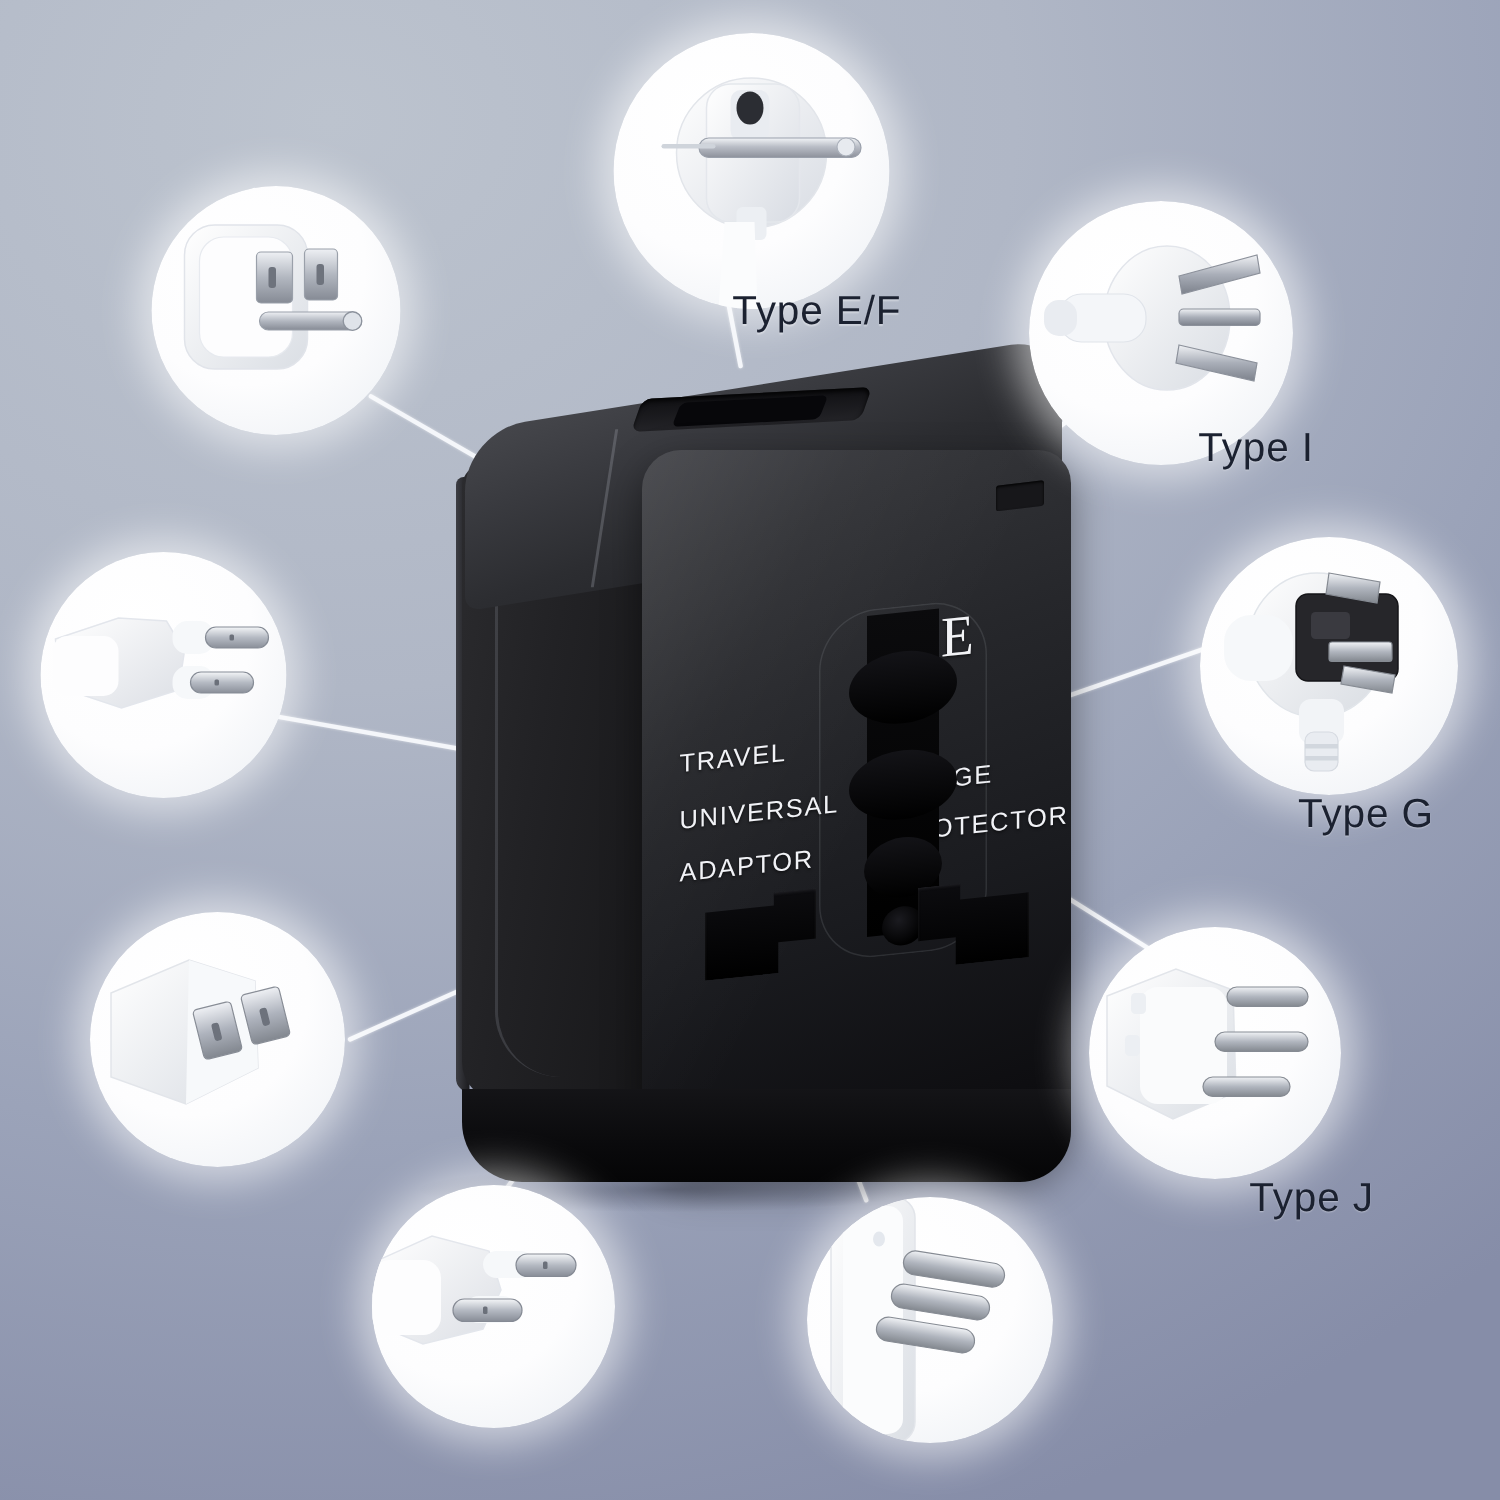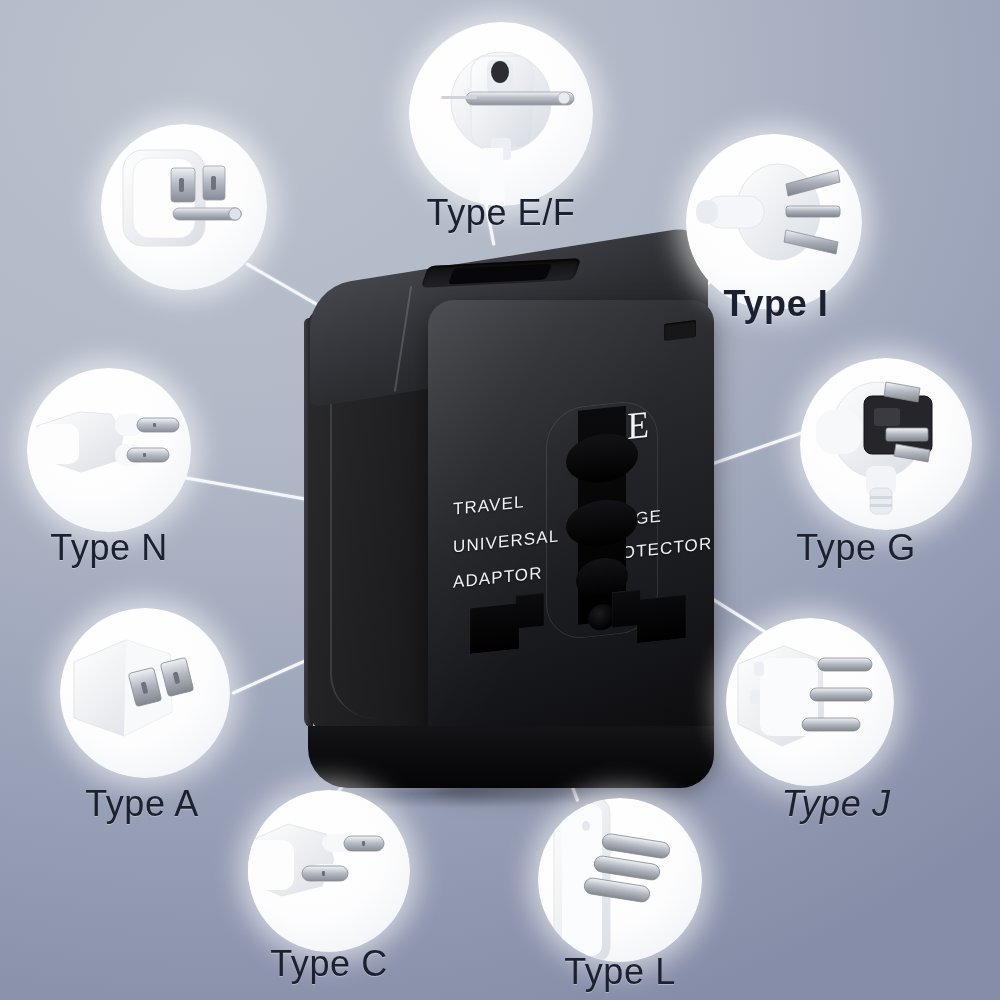--- a/index.html
+++ b/index.html
@@ -23,22 +23,22 @@
   }
   
   .bubble{
     position:absolute;border-radius:50%;
     background:radial-gradient(circle at 38% 32%, #ffffff 0%, #fdfdfe 52%, #f3f5f8 78%, #e8ebf1 100%);
     box-shadow:0 0 26px 10px rgba(255,255,255,.55);
     overflow:hidden;
   }
   .bubble .art{position:absolute;inset:0;}
   .cap{
-    position:absolute;text-align:center;
-    color:#1b2130;font-size:36px;letter-spacing:.6px;
+    position:absolute;text-align:right;
+    color:#1b2130;font-size:27px;letter-spacing:.6px;
     white-space:nowrap;
     text-shadow:0 1px 1px rgba(255,255,255,.35);
   }
   
   #adapter{position:absolute;left:300px;top:248px;width:420px;height:560px;}
   .ad-left{
     position:absolute;left:8px;top:62px;width:132px;height:424px;
     background:linear-gradient(100deg,#2b2b2e 0%,#222225 40%,#171719 100%);
     border-radius:14px 4px 4px 26px;
   }
@@ -261,21 +261,21 @@
         </linearGradient>
       </defs>
       <ellipse cx="92" cy="78" rx="42" ry="48" fill="url(#wI)" stroke="#e2e5eb"></ellipse>
       <rect x="20" y="62" width="58" height="32" rx="15" fill="#f4f6f9" stroke="#e0e4ea" stroke-width=".8"></rect>
       <rect x="10" y="66" width="22" height="24" rx="10" fill="#e9ecf1"></rect>
       <path d="M100 50 L152 36 L154 48 L102 62 Z" fill="url(#mI)" stroke="#8c919b" stroke-width=".8"></path>
       <path d="M100 96 L152 108 L150 120 L98 108 Z" fill="url(#mI)" stroke="#8c919b" stroke-width=".8"></path>
       <rect x="100" y="72" width="54" height="11" rx="3" fill="url(#mI)" stroke="#8c919b" stroke-width=".8"></rect>
     </svg>
   </div>
-  <div class="cap" style="left:676px;top:283px;width:200px;font-weight:bold;">Type I</div>
+  <div class="cap" style="left:676px;top:283px;width:200px;">Type I</div>
 
   <div class="bubble" style="left:27px;top:368px;width:164px;height:164px;">
     <svg class="art" viewBox="0 0 164 164">
       <defs>
         <linearGradient id="wN" x1="0" y1="0" x2="1" y2="1">
           <stop offset="0" stop-color="#ffffff"></stop>
             <stop offset="1" stop-color="#dcdfe5"></stop>
         </linearGradient>
         <linearGradient id="mN" x1="0" y1="0" x2="0" y2="1">
           <stop offset="0" stop-color="#f4f6f8"></stop>
@@ -286,21 +286,20 @@
       <path d="M10 58 L52 44 L84 46 L96 66 L92 92 L54 104 L12 90 Z" fill="url(#wN)" stroke="#e3e6ec"></path>
       <rect x="8" y="56" width="44" height="40" rx="10" fill="#fdfdfe"></rect>
       <rect x="88" y="46" width="28" height="22" rx="10" fill="#f6f8fa"></rect>
       <rect x="88" y="76" width="28" height="22" rx="10" fill="#f6f8fa"></rect>
       <rect x="110" y="50" width="42" height="14" rx="7" fill="url(#mN)" stroke="#868c96" stroke-width=".8"></rect>
       <rect x="100" y="80" width="42" height="14" rx="7" fill="url(#mN)" stroke="#868c96" stroke-width=".8"></rect>
       <rect x="126" y="55" width="3" height="4" rx="1" fill="#6b707a"></rect>
       <rect x="116" y="85" width="3" height="4" rx="1" fill="#6b707a"></rect>
     </svg>
   </div>
-  <div class="cap" style="left:9px;top:527px;width:200px;">Type N</div>
 
   <div class="bubble" style="left:800px;top:358px;width:172px;height:172px;">
     <svg class="art" viewBox="0 0 172 172">
       <defs>
         <linearGradient id="wG" x1="0" y1="0" x2="1" y2="1">
           <stop offset="0" stop-color="#ffffff"></stop>
             <stop offset="1" stop-color="#d8dce2"></stop>
         </linearGradient>
         <linearGradient id="mG" x1="0" y1="0" x2="0" y2="1">
           <stop offset="0" stop-color="#f2f4f7"></stop>
@@ -337,21 +336,20 @@
         </linearGradient>
       </defs>
       <path d="M14 54 L66 32 L110 46 L112 104 L64 128 L14 110 Z" fill="url(#wA)" stroke="#e2e5ea"></path>
       <path d="M66 32 L110 46 L112 104 L64 128 Z" fill="#f7f9fb"></path>
       <rect x="72" y="62" width="26" height="34" rx="3" fill="url(#mA)" stroke="#888d96" stroke-width=".8" transform="rotate(-14 85 79)"></rect>
       <rect x="104" y="52" width="26" height="34" rx="3" fill="url(#mA)" stroke="#888d96" stroke-width=".8" transform="rotate(-14 117 69)"></rect>
       <rect x="82" y="74" width="5" height="12" rx="2" fill="#6d727c" transform="rotate(-14 84 80)"></rect>
       <rect x="114" y="64" width="5" height="12" rx="2" fill="#6d727c" transform="rotate(-14 116 70)"></rect>
     </svg>
   </div>
-  <div class="cap" style="left:42px;top:783px;width:200px;">Type A</div>
 
   <div class="bubble" style="left:726px;top:618px;width:168px;height:168px;">
     <svg class="art" viewBox="0 0 168 168">
       <defs>
         <linearGradient id="wJ" x1="0" y1="0" x2="1" y2="1">
           <stop offset="0" stop-color="#ffffff"></stop>
             <stop offset="1" stop-color="#dadee4"></stop>
         </linearGradient>
         <linearGradient id="mJ" x1="0" y1="0" x2="0" y2="1">
           <stop offset="0" stop-color="#f0f2f5"></stop>
@@ -361,21 +359,21 @@
       </defs>
       <path d="M12 46 L58 28 L96 42 L98 110 L56 128 L12 106 Z" fill="url(#wJ)" stroke="#e2e5ea"></path>
       <rect x="34" y="40" width="58" height="78" rx="12" fill="#fafbfc"></rect>
       <rect x="92" y="40" width="54" height="13" rx="6.5" fill="url(#mJ)" stroke="#868b93" stroke-width=".8"></rect>
       <rect x="84" y="70" width="62" height="13" rx="6.5" fill="url(#mJ)" stroke="#868b93" stroke-width=".8"></rect>
       <rect x="76" y="100" width="58" height="13" rx="6.5" fill="url(#mJ)" stroke="#868b93" stroke-width=".8"></rect>
       <rect x="28" y="44" width="10" height="14" rx="3" fill="#eceff3"></rect>
       <rect x="24" y="72" width="10" height="14" rx="3" fill="#eceff3"></rect>
     </svg>
   </div>
-  <div class="cap" style="left:736px;top:783px;width:200px;font-style:italic;">Type J</div>
+  <div class="cap" style="left:716px;top:783px;width:200px;">Type J</div>
 
   <div class="bubble" style="left:248px;top:790px;width:162px;height:162px;">
     <svg class="art" viewBox="0 0 162 162">
       <defs>
         <linearGradient id="wC" x1="0" y1="0" x2="1" y2="1">
           <stop offset="0" stop-color="#ffffff"></stop>
             <stop offset="1" stop-color="#dcdfe5"></stop>
         </linearGradient>
         <linearGradient id="mC" x1="0" y1="0" x2="0" y2="1">
           <stop offset="0" stop-color="#f4f6f8"></stop>
@@ -386,21 +384,20 @@
       <path d="M0 52 L40 34 L78 44 L86 70 L74 96 L34 106 L0 92 Z" fill="url(#wC)" stroke="#e3e6ec"></path>
       <rect x="0" y="50" width="46" height="50" rx="12" fill="#fdfdfe"></rect>
       <rect x="74" y="44" width="34" height="18" rx="9" fill="#f6f8fa"></rect>
       <rect x="62" y="74" width="34" height="18" rx="9" fill="#f6f8fa"></rect>
       <rect x="96" y="46" width="40" height="15" rx="7.5" fill="url(#mC)" stroke="#858a94" stroke-width=".8"></rect>
       <rect x="54" y="76" width="46" height="15" rx="7.5" fill="url(#mC)" stroke="#858a94" stroke-width=".8"></rect>
       <rect x="114" y="51" width="3" height="5" rx="1" fill="#6b707a"></rect>
       <rect x="74" y="81" width="3" height="5" rx="1" fill="#6b707a"></rect>
     </svg>
   </div>
-  <div class="cap" style="left:229px;top:943px;width:200px;">Type C</div>
 
   <div class="bubble" style="left:538px;top:798px;width:164px;height:164px;">
     <svg class="art" viewBox="0 0 164 164">
       <defs>
         <linearGradient id="wL" x1="0" y1="0" x2="1" y2="1">
           <stop offset="0" stop-color="#ffffff"></stop>
             <stop offset="1" stop-color="#dadee4"></stop>
         </linearGradient>
         <linearGradient id="mL" x1="0" y1="0" x2="0" y2="1">
           <stop offset="0" stop-color="#f0f2f5"></stop>
@@ -409,15 +406,14 @@
         </linearGradient>
       </defs>
       <rect x="16" y="0" width="56" height="164" rx="14" fill="url(#wL)" stroke="#e2e5ea"></rect>
       <rect x="24" y="6" width="40" height="152" rx="10" fill="#fbfcfd"></rect>
       <ellipse cx="48" cy="28" rx="4" ry="5" fill="#e4e8ee"></ellipse>
       <rect x="64" y="40" width="68" height="16" rx="8" fill="url(#mL)" stroke="#868b93" stroke-width=".8" transform="rotate(9 98 48)"></rect>
       <rect x="56" y="62" width="66" height="16" rx="8" fill="url(#mL)" stroke="#868b93" stroke-width=".8" transform="rotate(9 89 70)"></rect>
       <rect x="46" y="84" width="66" height="16" rx="8" fill="url(#mL)" stroke="#868b93" stroke-width=".8" transform="rotate(9 79 92)"></rect>
     </svg>
   </div>
-  <div class="cap" style="left:520px;top:951px;width:200px;">Type L</div>
 
 </div>
 
 </body></html>

